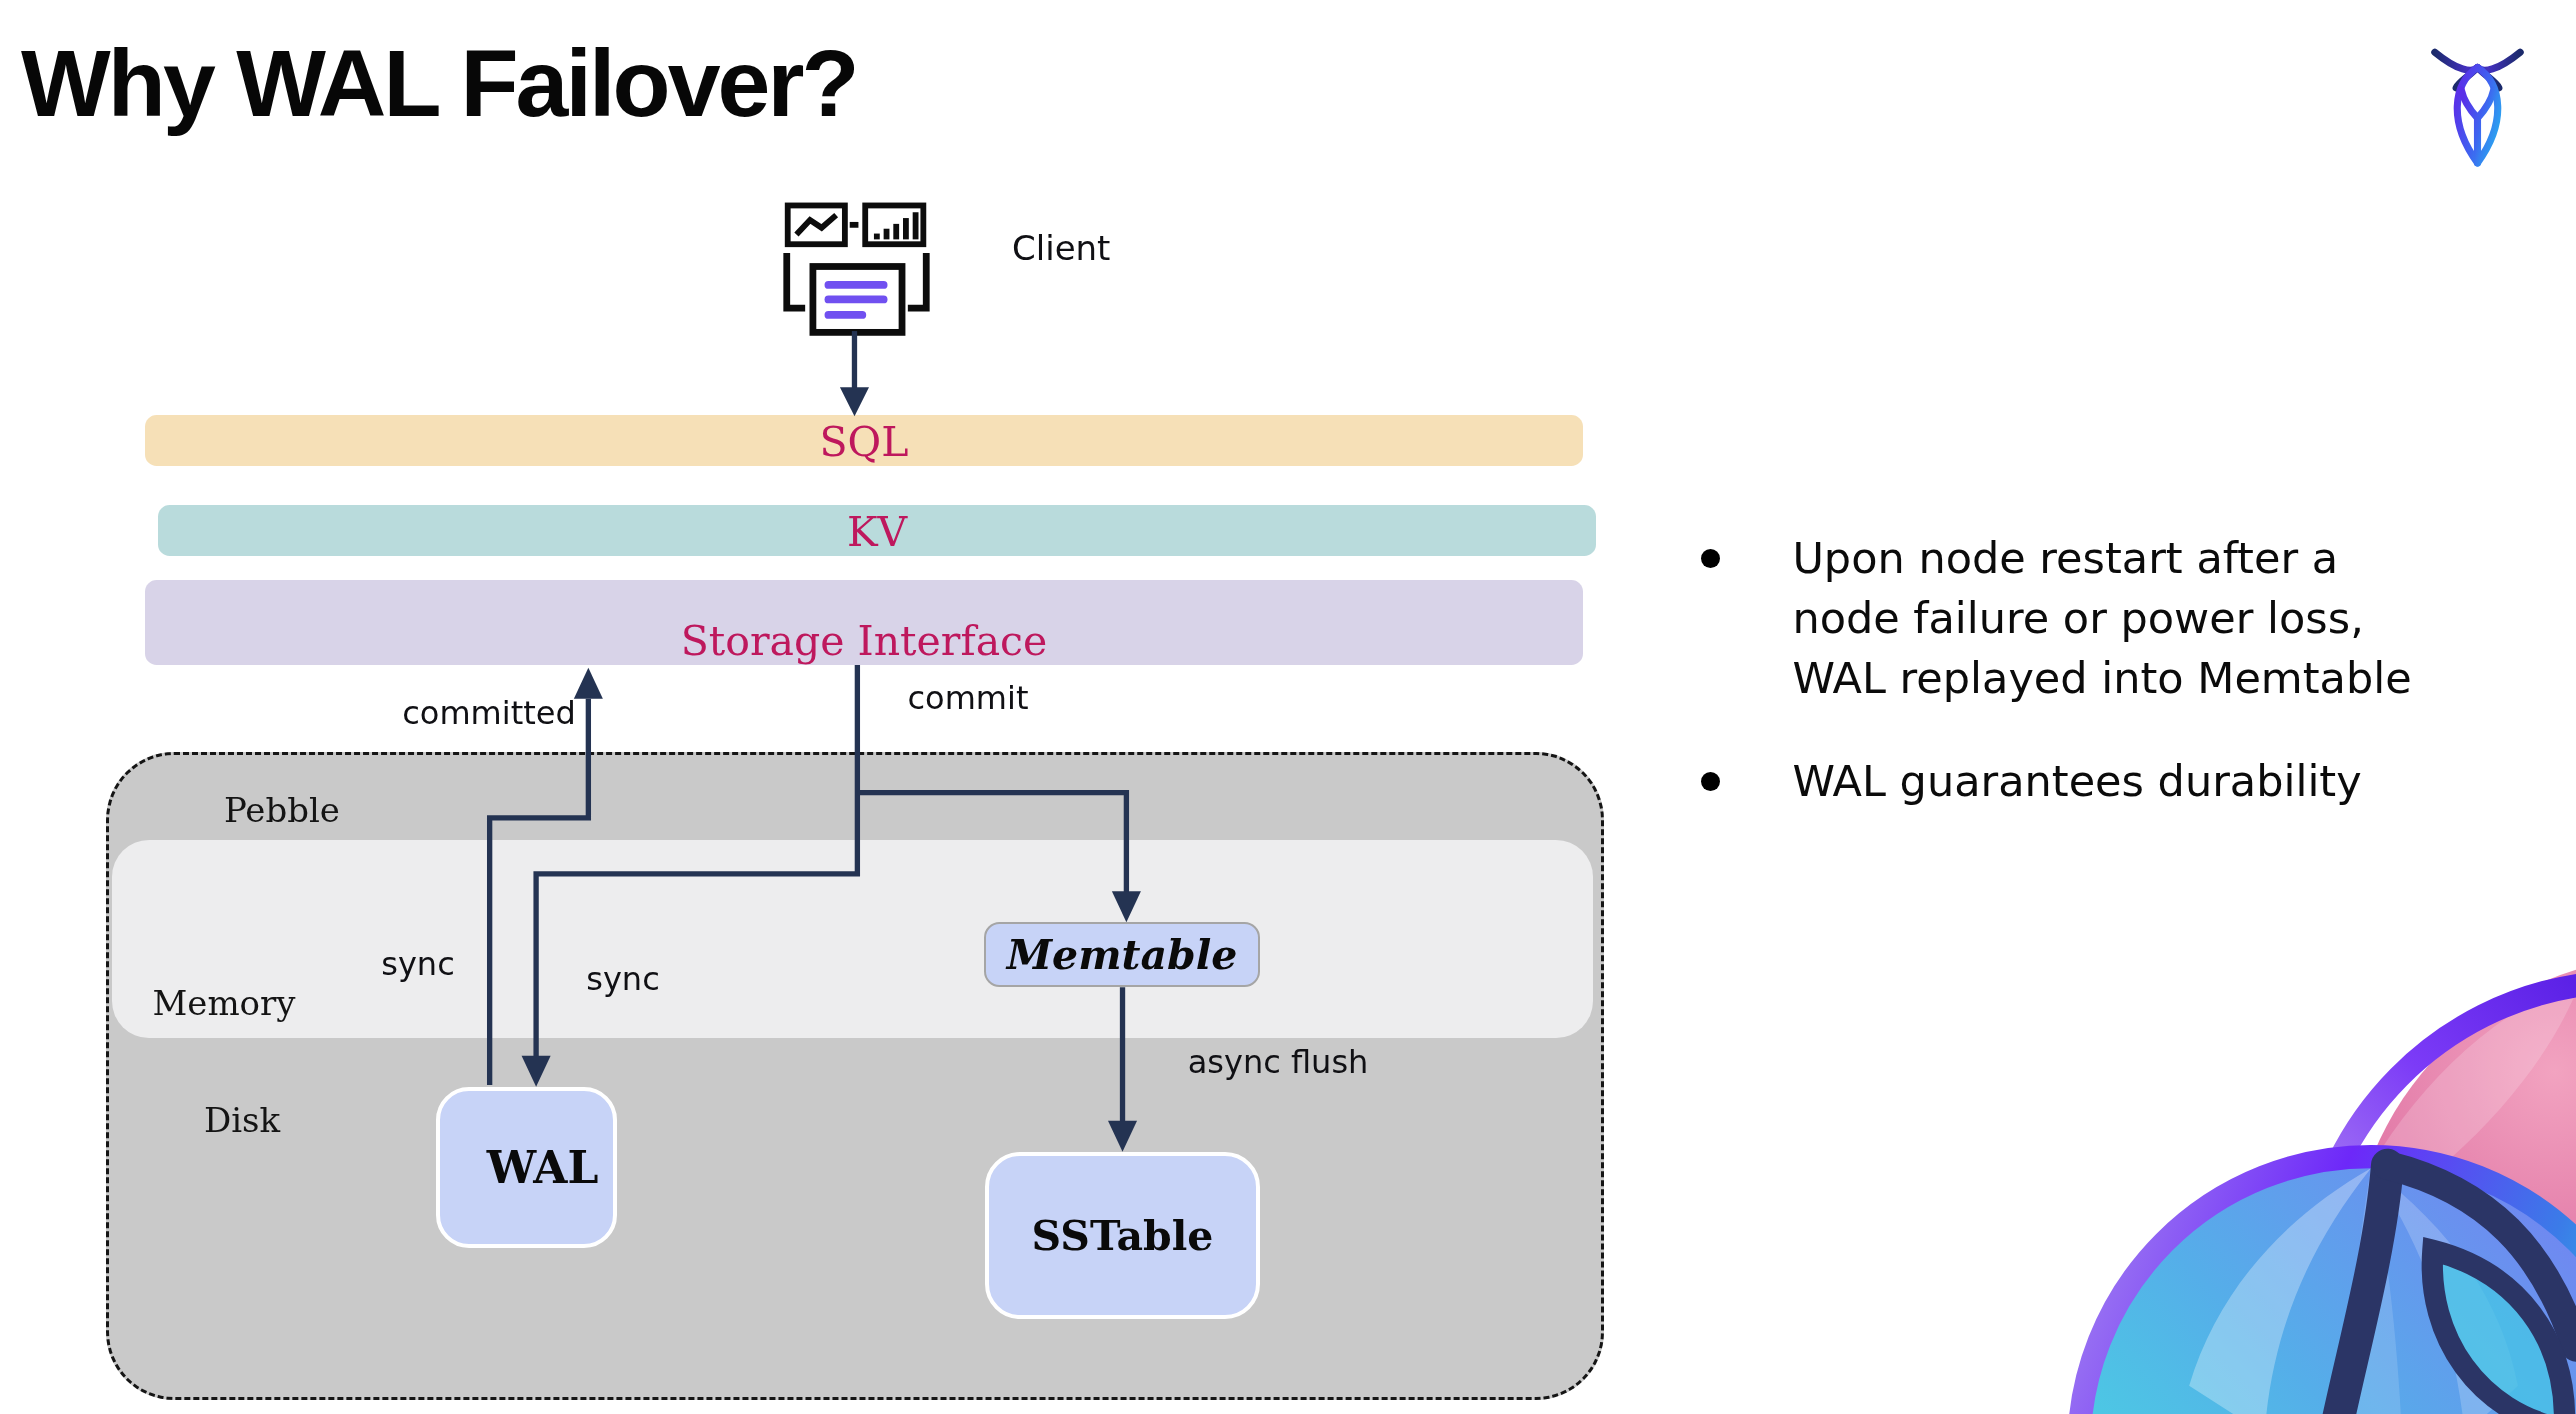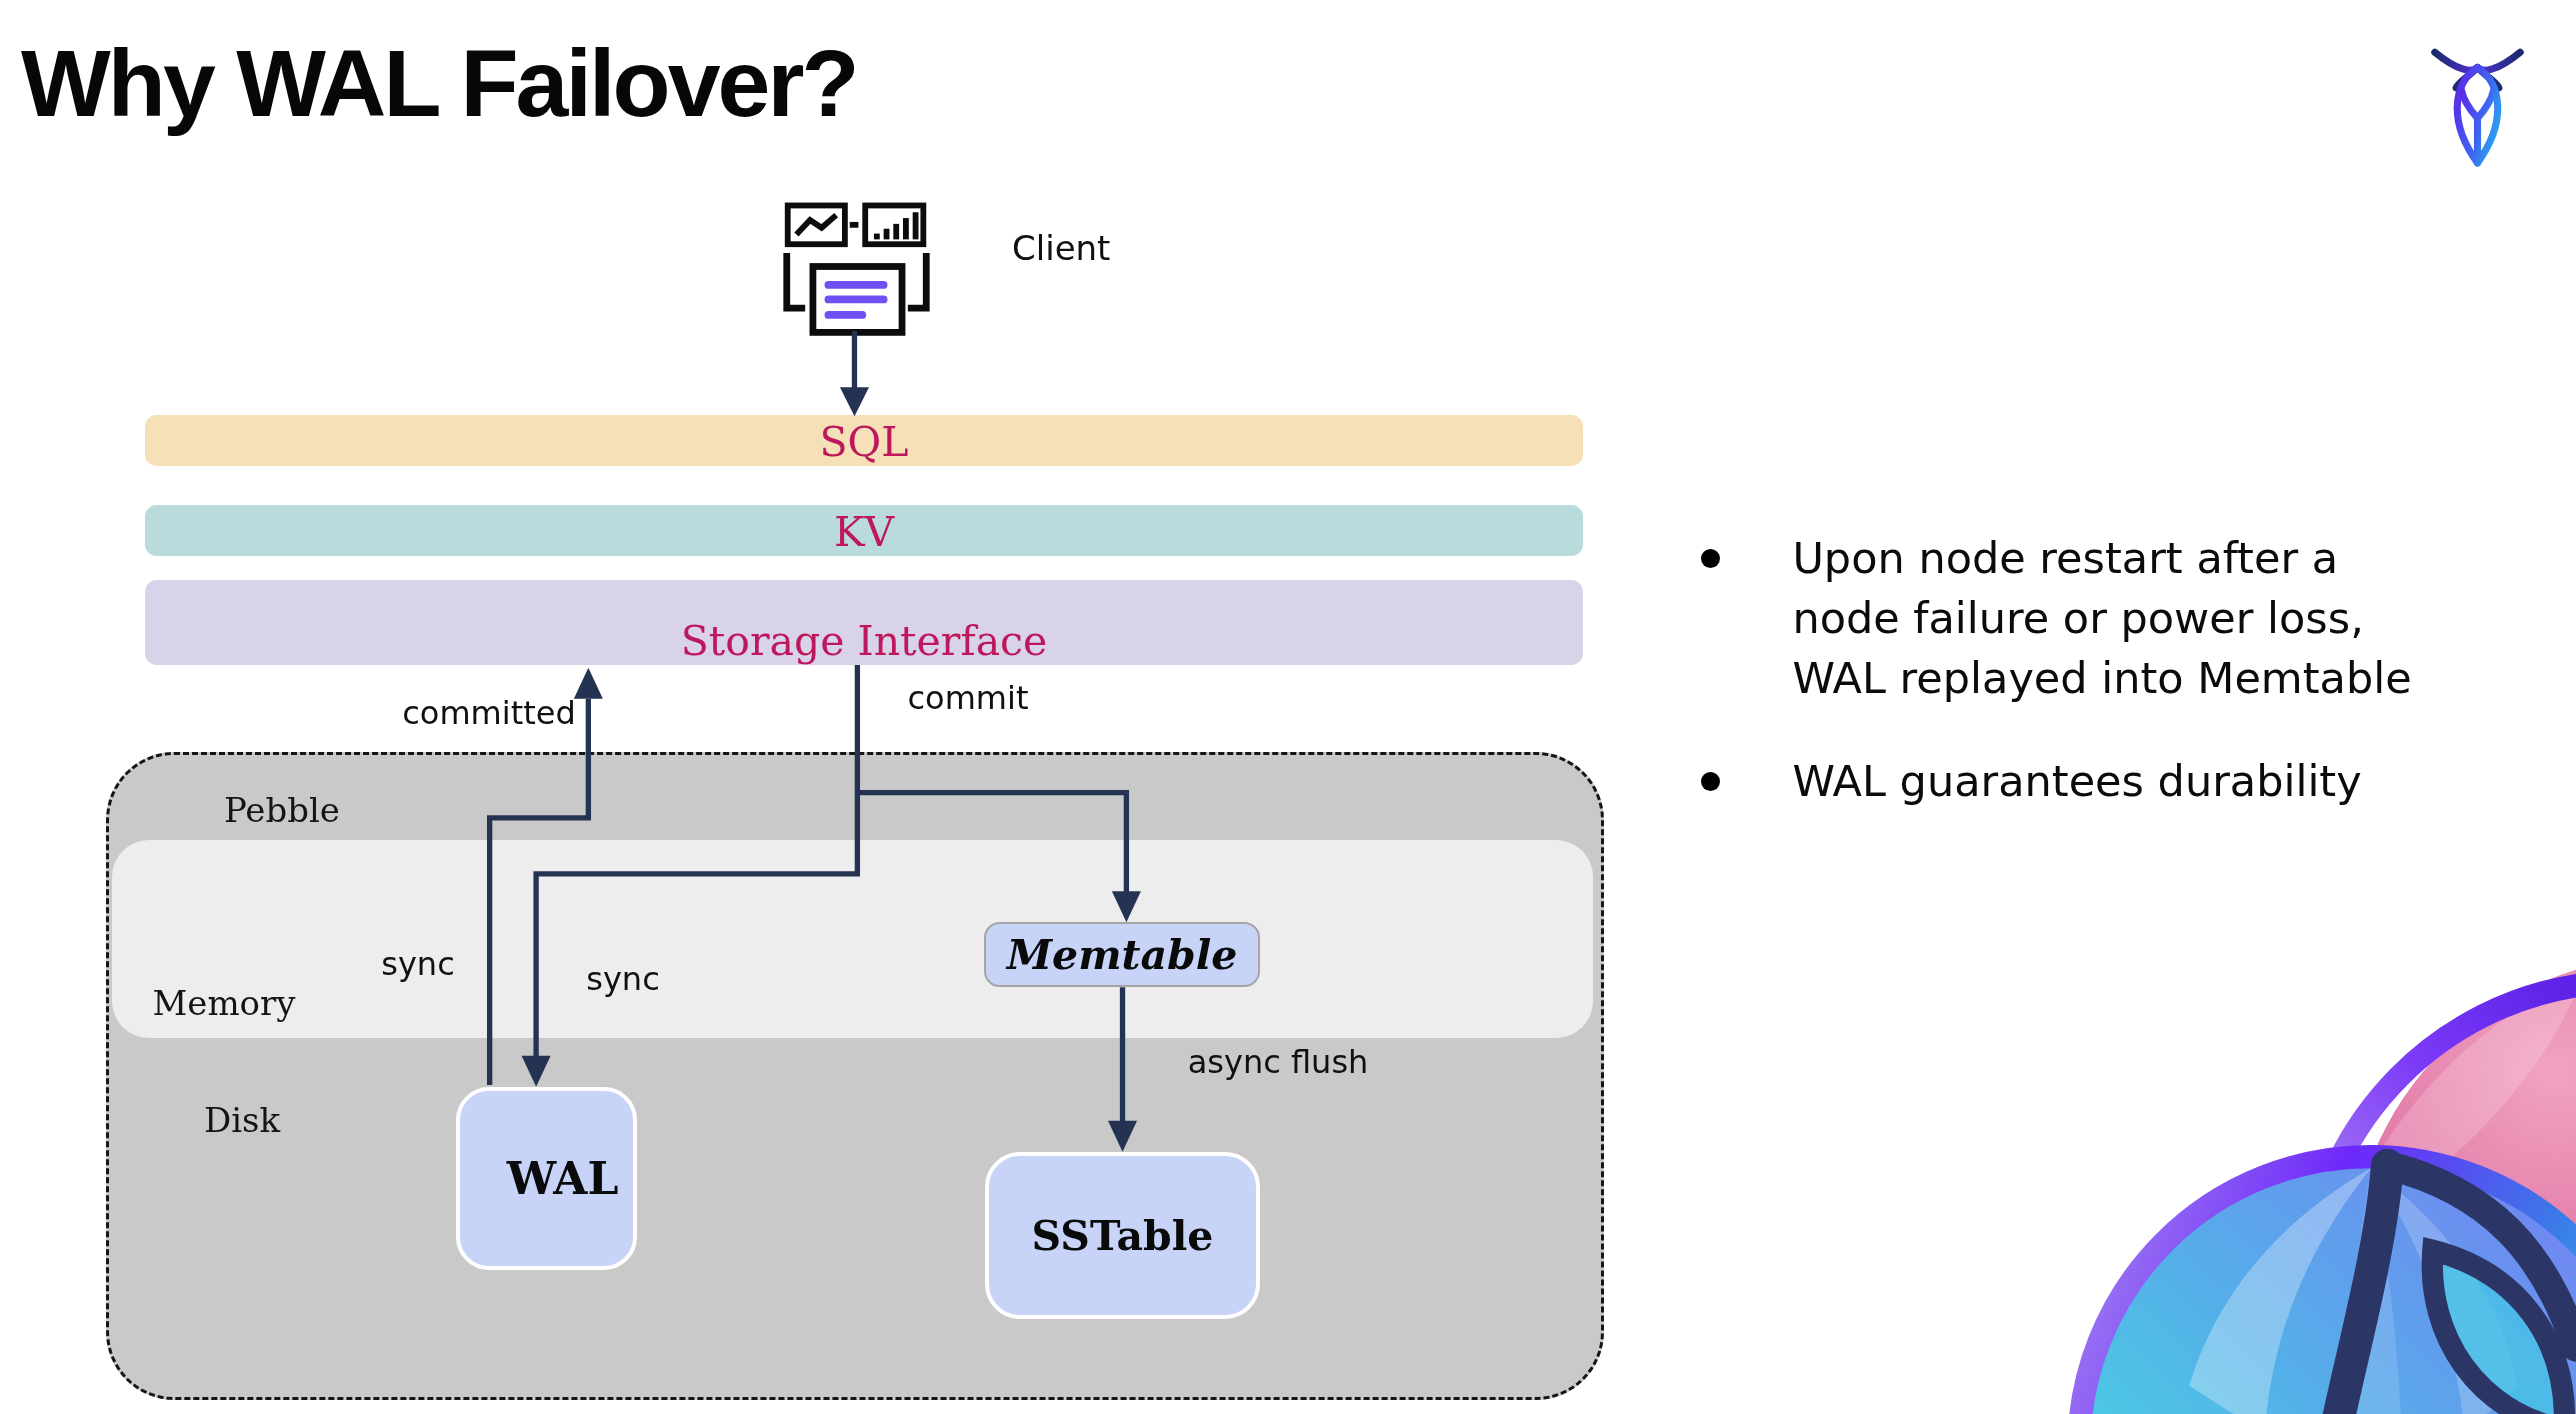--- a/index.html
+++ b/index.html
@@ -15,21 +15,21 @@
     font-family:"Liberation Sans", sans-serif;
     font-size:95px; font-weight:bold; letter-spacing:-2.9px; color:#070707;
   }
   
   .bar {
     position:absolute; left:145px; width:1438px; border-radius:11.6px;
     display:flex; align-items:flex-end; justify-content:center;
     font-family:"DejaVu Serif", serif; font-size:41px; color:#be185d;
   }
   .bar-sql { top:415px; height:51px; background:#F6E0B7; }
-  .bar-kv { top:505px; height:51px; background:#B9DBDC; }
+  .bar-kv { top:505px; height:51px; background:#B9DBDC;margin-left:13px; }
   .bar-storage { top:580px; height:85px; background:#D8D3E8; }
   
   .pebble {
     position:absolute; left:106px; top:752px; width:1498px; height:648px;
     background:#C9C9C9; border:3.9px dashed #151515; border-radius:68px;
   }
   .memory-strip {
     position:absolute; left:112px; top:840px; width:1481px; height:198px;
     background:#EDEDEE; border-radius:37px;
   }
@@ -39,21 +39,21 @@
   }
   .edge-label {
     position:absolute; transform:translate(-50%,-50%);
     font-family:"DejaVu Sans", sans-serif; font-size:32px; color:#101014; white-space:nowrap;text-align:center;
   }
   
   .node {
     position:absolute; display:flex; align-items:center; justify-content:center;
     background:#C7D3F7; font-family:"DejaVu Serif", serif; font-weight:bold; color:#0a0a0a;
   }
-  .node-wal { left:456px; top:1087px; width:181px; height:183px; border:4.8px solid #ffffff; border-radius:33px; font-size:44px;padding-left:32px; }
+  .node-wal { left:436px; top:1087px; width:181px; height:161px; border:4.8px solid #ffffff; border-radius:33px; font-size:44px;padding-left:32px; }
   .node-memtable { left:984px; top:922px; width:276px; height:65px; border:2.9px solid #A5A5A5; border-radius:15.5px; font-size:41px;font-style:italic; }
   .node-sstable { left:985px; top:1152px; width:275px; height:167px; border:4.8px solid #ffffff; border-radius:35px; font-size:41px; }
   
   .bullets { position:absolute; left:1701px; top:528px; width:716px; list-style:none; }
   .bullets li { display:flex; margin-bottom:43px; }
   .bullet-dot { flex:none; width:19.4px; height:19.4px; border-radius:50%; background:#000; margin:21px 72px 0 0; }
   .bullet-text {
     font-family:"DejaVu Sans", sans-serif; font-size:43px; line-height:60px;
     color:#0b0b0b; white-space:pre-line;
   }

